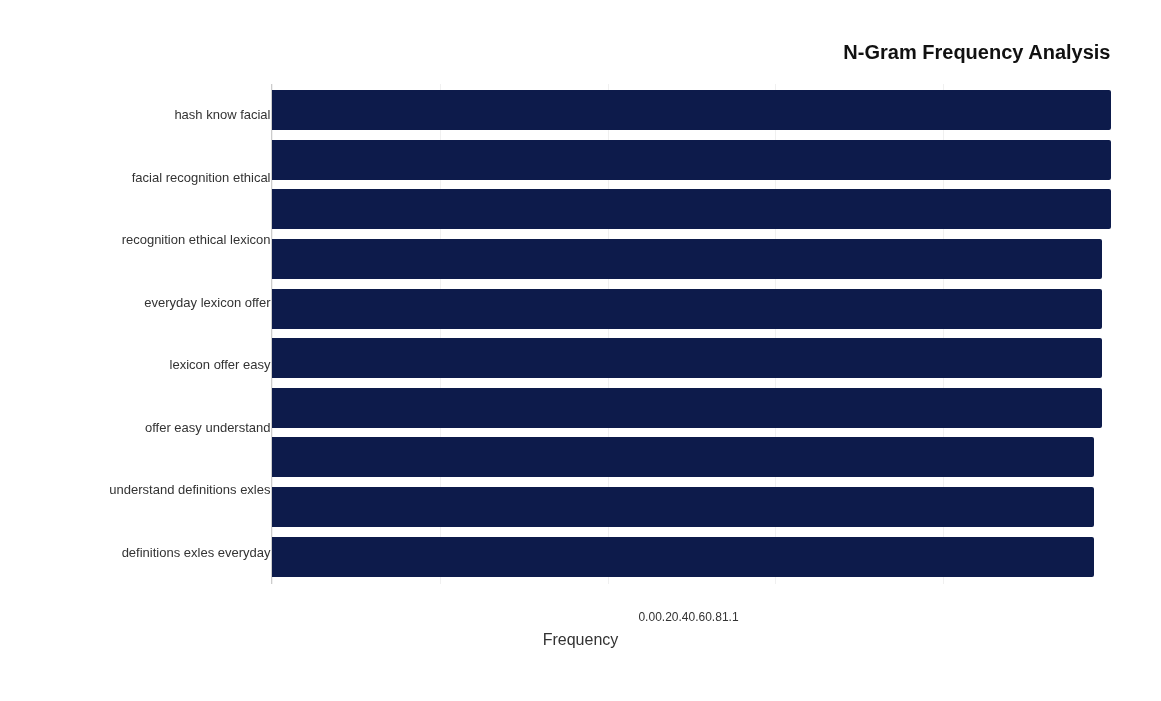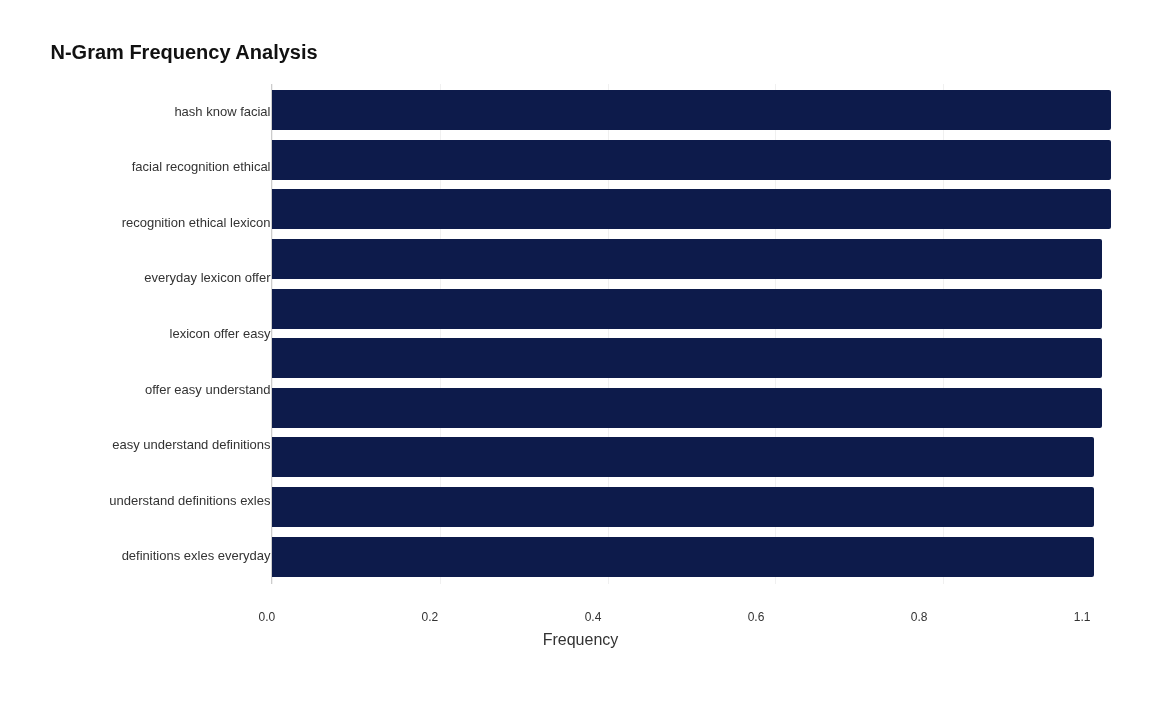--- a/index.html
+++ b/index.html
@@ -13,21 +13,21 @@
       justify-content: center;
     }
     .chart-container {
       width: 1100px;
       height: 660px;
       background: #ffffff;
       padding: 20px 20px 60px 20px;
       position: relative;
     }
     .chart-title {
-      text-align: left;
+      text-align: right;
       font-size: 20px;
       font-weight: bold;
       color: #111;
       margin-bottom: 20px;
     }
     .chart-area {
       display: flex;
       flex-direction: column;
       gap: 0px;
       width: 100%;
@@ -82,24 +82,24 @@
       padding: 3px 0;
     }
     .bar {
       height: 40px;
       background-color: #0d1b4b;
       border-radius: 0 2px 2px 0;
     }
     .x-axis {
       position: absolute;
       bottom: -40px;
-      left: 208px;
+      left: 236px;
       right: 20px;
       display: flex;
-      justify-content: space-between;
+      justify-content: center;
     }
     .x-tick {
       font-size: 12px;
       color: #333;
       text-align: center;
     }
     .x-label {
       position: absolute;
       bottom: -65px;
       left: 50%;
@@ -115,21 +115,20 @@
   <div class="chart-title">N-Gram Frequency Analysis</div>
   <div class="chart-area">
     <div class="chart-inner">
       <div class="y-axis" id="y-axis-labels">
           <div class="y-label">hash know facial</div>
           <div class="y-label">facial recognition ethical</div>
           <div class="y-label">recognition ethical lexicon</div>
           <div class="y-label">everyday lexicon offer</div>
           <div class="y-label">lexicon offer easy</div>
           <div class="y-label">offer easy understand</div>
-          <div class="y-label">easy understand definitions</div>
           <div class="y-label">understand definitions exles</div>
           <div class="y-label">definitions exles everyday</div>
         </div>
       <div class="bars-and-grid">
         <div class="bars-wrapper" id="bars-wrapper">
             <div class="bar-row">
               <div class="bar" style="width: 100%; background-color: rgb(13, 27, 75);"></div>
             </div>
             <div class="bar-row">
               <div class="bar" style="width: 100%; background-color: rgb(13, 27, 75);"></div>

